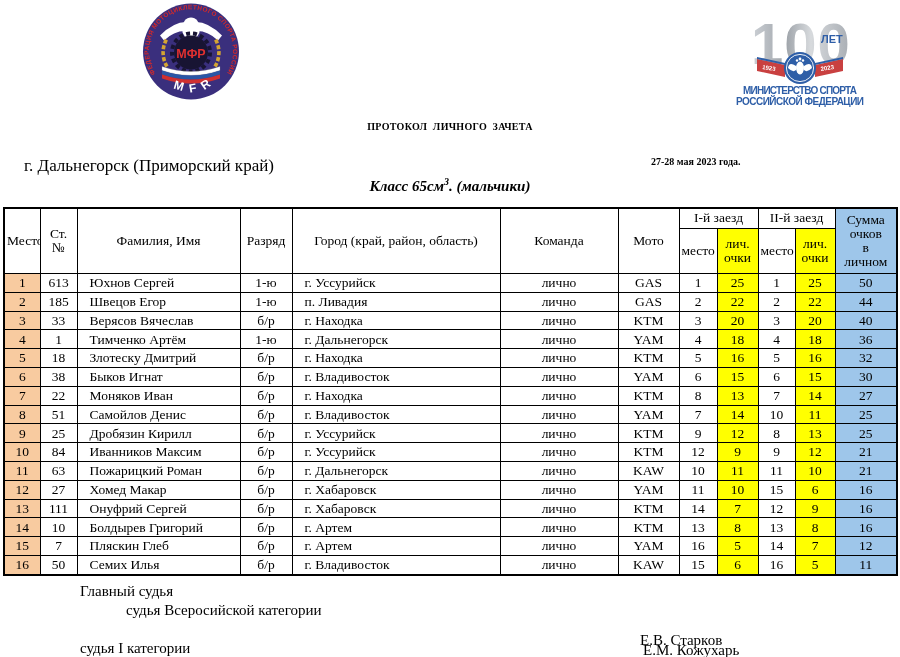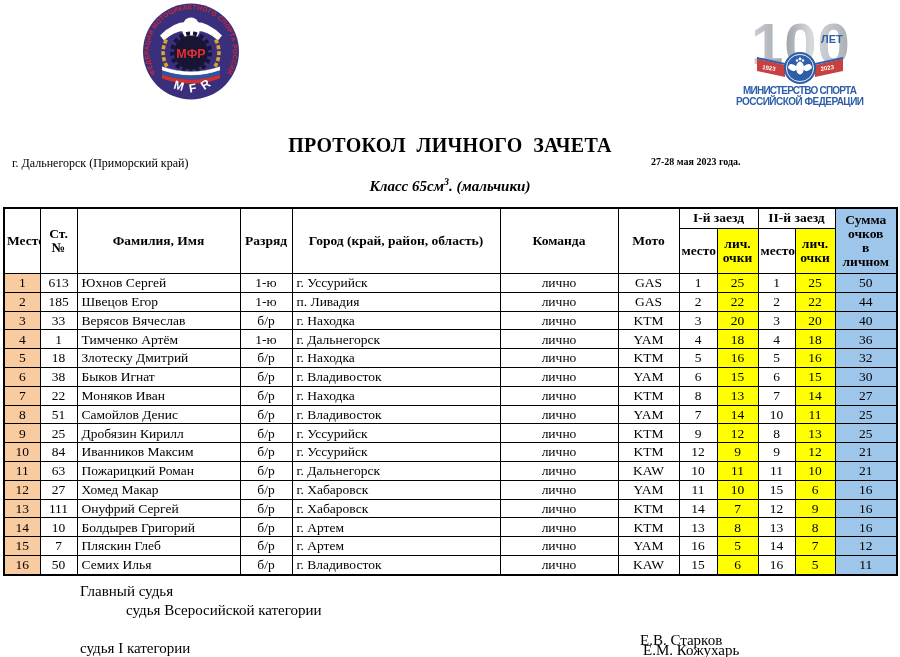--- a/index.html
+++ b/index.html
@@ -8,36 +8,36 @@
     font-family:"Liberation Serif","DejaVu Serif",serif; color:#000;
     overflow:hidden;
   }
   
   .logo-left  { position:absolute; left:110px; top:2px;  width:162px; height:101px; }
   .logo-right { position:absolute; left:735px; top:6px;  width:140px; height:102px; }
   .logo-left svg, .logo-right svg { display:block; width:100%; height:100%; }
   
   .t-line { position:absolute; left:0; width:900px; text-align:center; white-space:pre-wrap; }
   .title1 { top:111px; font-size:15px; font-weight:bold; }
-  .title2 { top:134px; font-size:20px; font-weight:bold; letter-spacing:.3px; }
-  .loc    { position:absolute; left:12px;  top:156px; font-size:12px; }
+  .title2 { top:121px; font-size:10px; font-weight:bold; letter-spacing:.3px; }
+  .loc    { position:absolute; left:24px;  top:156px; font-size:17px; }
   .date   { position:absolute; left:651px; top:156px; font-size:10px;font-weight:bold; }
   .classline { top:176px; font-size:15px; font-weight:bold; font-style:italic; }
   .classline sup { font-size:10px; }
   
   .tbl-wrap { position:absolute; left:3px; top:207px; }
   table { border-collapse:collapse; table-layout:fixed; width:893px;
           font-size:13.5px; border:2px solid #000; }
   th, td { border:1px solid #000; border-bottom-width:1.5px; padding:0 2px;
            text-align:center; vertical-align:middle; overflow:hidden; }
-  thead th { font-weight:bold; white-space:pre-line; line-height:1.05;margin-top:36px; }
+  thead th { font-weight:normal; white-space:pre-line; line-height:1.05;margin-top:36px; }
   tr.h1 th { height:19px; }
   tr.h2 th { height:44px; }
   tbody td { height:17.8px; line-height:1; }
-  td.left { text-align:left; padding-left:4px; }
+  td.left { text-align:left; padding-left:12px; }
   .bg-place { background:var(--place-bg); }
   .bg-pts   { background:var(--pts-bg); }
   .bg-total { background:var(--total-bg); }
   
   .foot { position:absolute; font-size:15px; white-space:pre; }
   .f1 { left:80px; top:583px; }
   .f2 { left:80px; top:602px;margin-left:46px; }
   .f2n{ left:640px; top:632px; }
   .f3 { left:80px; top:621px;margin-top:40px; }
   .f4 { left:80px; top:640px; }

